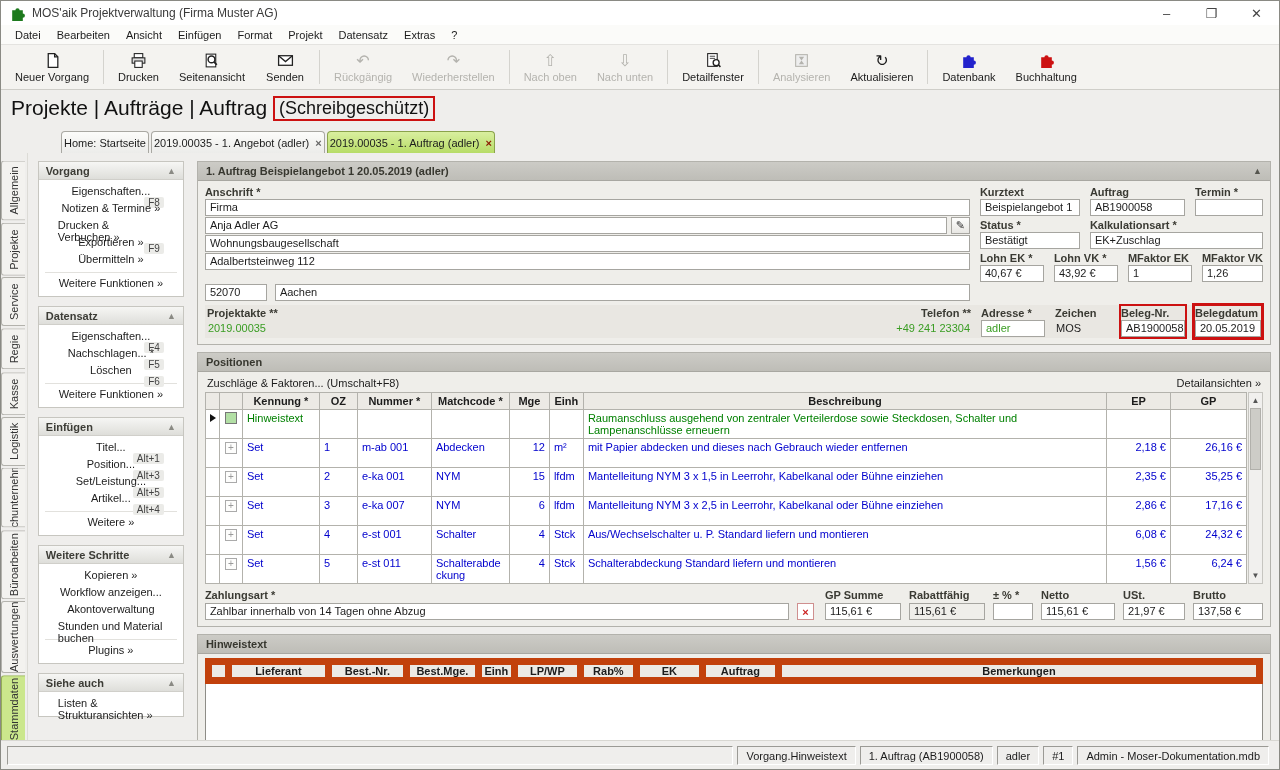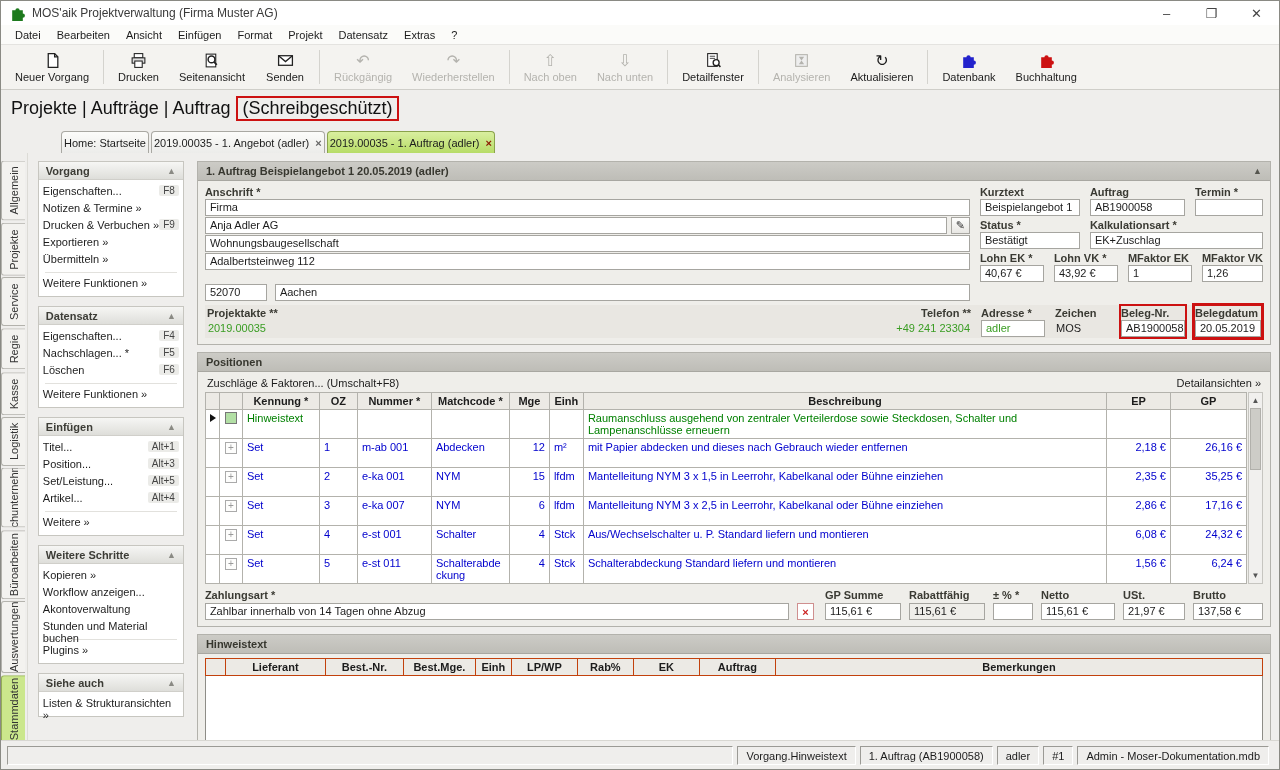--- a/index.html
+++ b/index.html
@@ -28,21 +28,21 @@
             padding:2px 10px; gap:1px; color:#1c1c1c; min-width:60px; }
   .tb-btn .tb-icon { height:18px; display:flex; align-items:center; justify-content:center; font-size:16px; }
   .tb-btn.disabled { color:#b4b3ae; }
   .tb-sep { width:1px; background:#d4d3ce; margin:3px 4px; }
 
   svg.icon { width:17px; height:17px; }
 
   
   .crumb-row { position:absolute; left:0; top:89px; width:100%; height:36px; display:flex;
                align-items:center; padding-left:10px; background:#efeeec; }
-  .crumb-path { font-size:18px; color:#111; }
+  .crumb-path { font-size:21px; color:#111; }
   .crumb-badge { font-size:18px; color:#111; border:2px solid #cc1111; padding:0 4px; margin-left:6px; }
 
   
   .tabrow { position:absolute; left:0; top:125px; width:100%; height:27px; display:flex;
             align-items:flex-end; padding-left:60px; gap:2px; }
   .doc-tab { height:22px; display:flex; align-items:center; gap:6px; padding:0 2px;
              border:1px solid #a9a8a2; border-bottom:none; border-radius:4px 4px 0 0;
              background:linear-gradient(#fcfcfa,#ececea); color:#1c1c1c; }
   .doc-tab .tab-close { color:#666; font-weight:bold; font-size:11px; }
   .doc-tab.active { background:linear-gradient(#d9ef9f,#b7dc67); border-color:#8aa34b; }
@@ -61,21 +61,21 @@
   .side-tab.active { background:#cbe78c; border-color:#93ad55; font-weight:normal; }
 
   
   .sidebar { width:182px; padding:8px 8px 0 10px; display:flex; flex-direction:column; gap:9px; }
   .panel { background:#fff; border:1px solid #c7c6c0; }
   .panel-hd { height:18px; display:flex; align-items:center; padding:0 7px;
               background:linear-gradient(#f6f6f4,#dededa); border-bottom:1px solid #d0cfca;
               font-weight:bold; color:#3c3c36; }
   .panel-hd .caret { margin-left:auto; color:#8a8a84; font-size:9px; }
   .panel-items { padding:4px 0 3px; }
-  .sb-item { display:flex; align-items:flex-start; padding:1px 4px; height:17px; color:#1c1c1c; }
+  .sb-item { display:flex; align-items:center; padding:1px 19px; height:17px; color:#1c1c1c;flex-direction:column; }
   .sb-key { margin-left:auto; background:#ebebe8; color:#444; padding:0 4px; border-radius:2px; font-size:10px; }
   .sb-divider { height:1px; background:#e2e1dd; margin:3px 6px; }
 
   
   .main { flex:1; padding:8px 8px 0 5px; }
   .gbox { border:1px solid #b3b2ac; background:#efeeea; margin-bottom:7px; }
   .gbox-hd { height:19px; background:linear-gradient(#cccbc6,#bebdb7); display:flex; align-items:center;
              padding:0 8px; font-weight:bold; color:#37372f; border-bottom:1px solid #a8a7a1; }
   .gbox-hd .caret { margin-left:auto; color:#55554e; font-size:9px; }
   .gbox-bd { padding:4px 7px 6px; }
@@ -130,21 +130,21 @@
   .pay { display:grid; grid-template-columns:1fr 20px 76px 76px 40px 74px 62px 70px;
          column-gap:8px; margin-top:4px; align-items:end; }
   .pay .lbl { margin-bottom:1px; }
   .x-btn { width:17px; height:17px; border:1px solid #cf8f8f; background:#fff; color:#cc2222;
            font-weight:bold; display:flex; align-items:center; justify-content:center; }
   .fld.ro { background:#efeeea; }
 
   
   table.hint { width:100%; border-collapse:collapse; table-layout:fixed; background:#fff; border:1px solid #8e8d87; }
   table.hint th { background:#eceae5; font-weight:bold; text-align:center; height:17px;
-                  border:1px solid #c2410c; overflow:hidden; white-space:nowrap; }
+                  border:7px solid #c2410c; overflow:hidden; white-space:nowrap; }
   .hint-body { height:76px; background:#fff; border:1px solid #8e8d87; border-top:none; }
 
   
   .statusbar { position:absolute; left:0; bottom:0; width:100%; height:29px; background:#efeeec;
                border-top:1px solid #d8d7d2; display:flex; align-items:center; gap:4px; padding:0 10px 0 6px; }
   .sb-cell { border:1px solid; border-color:#9b9a95 #fff #fff #9b9a95; padding:2px 8px; height:19px;
              line-height:14px; white-space:nowrap; }
   .sb-fill { flex:1; height:19px; border:1px solid; border-color:#9b9a95 #fff #fff #9b9a95; }
 </style>
 </head>

